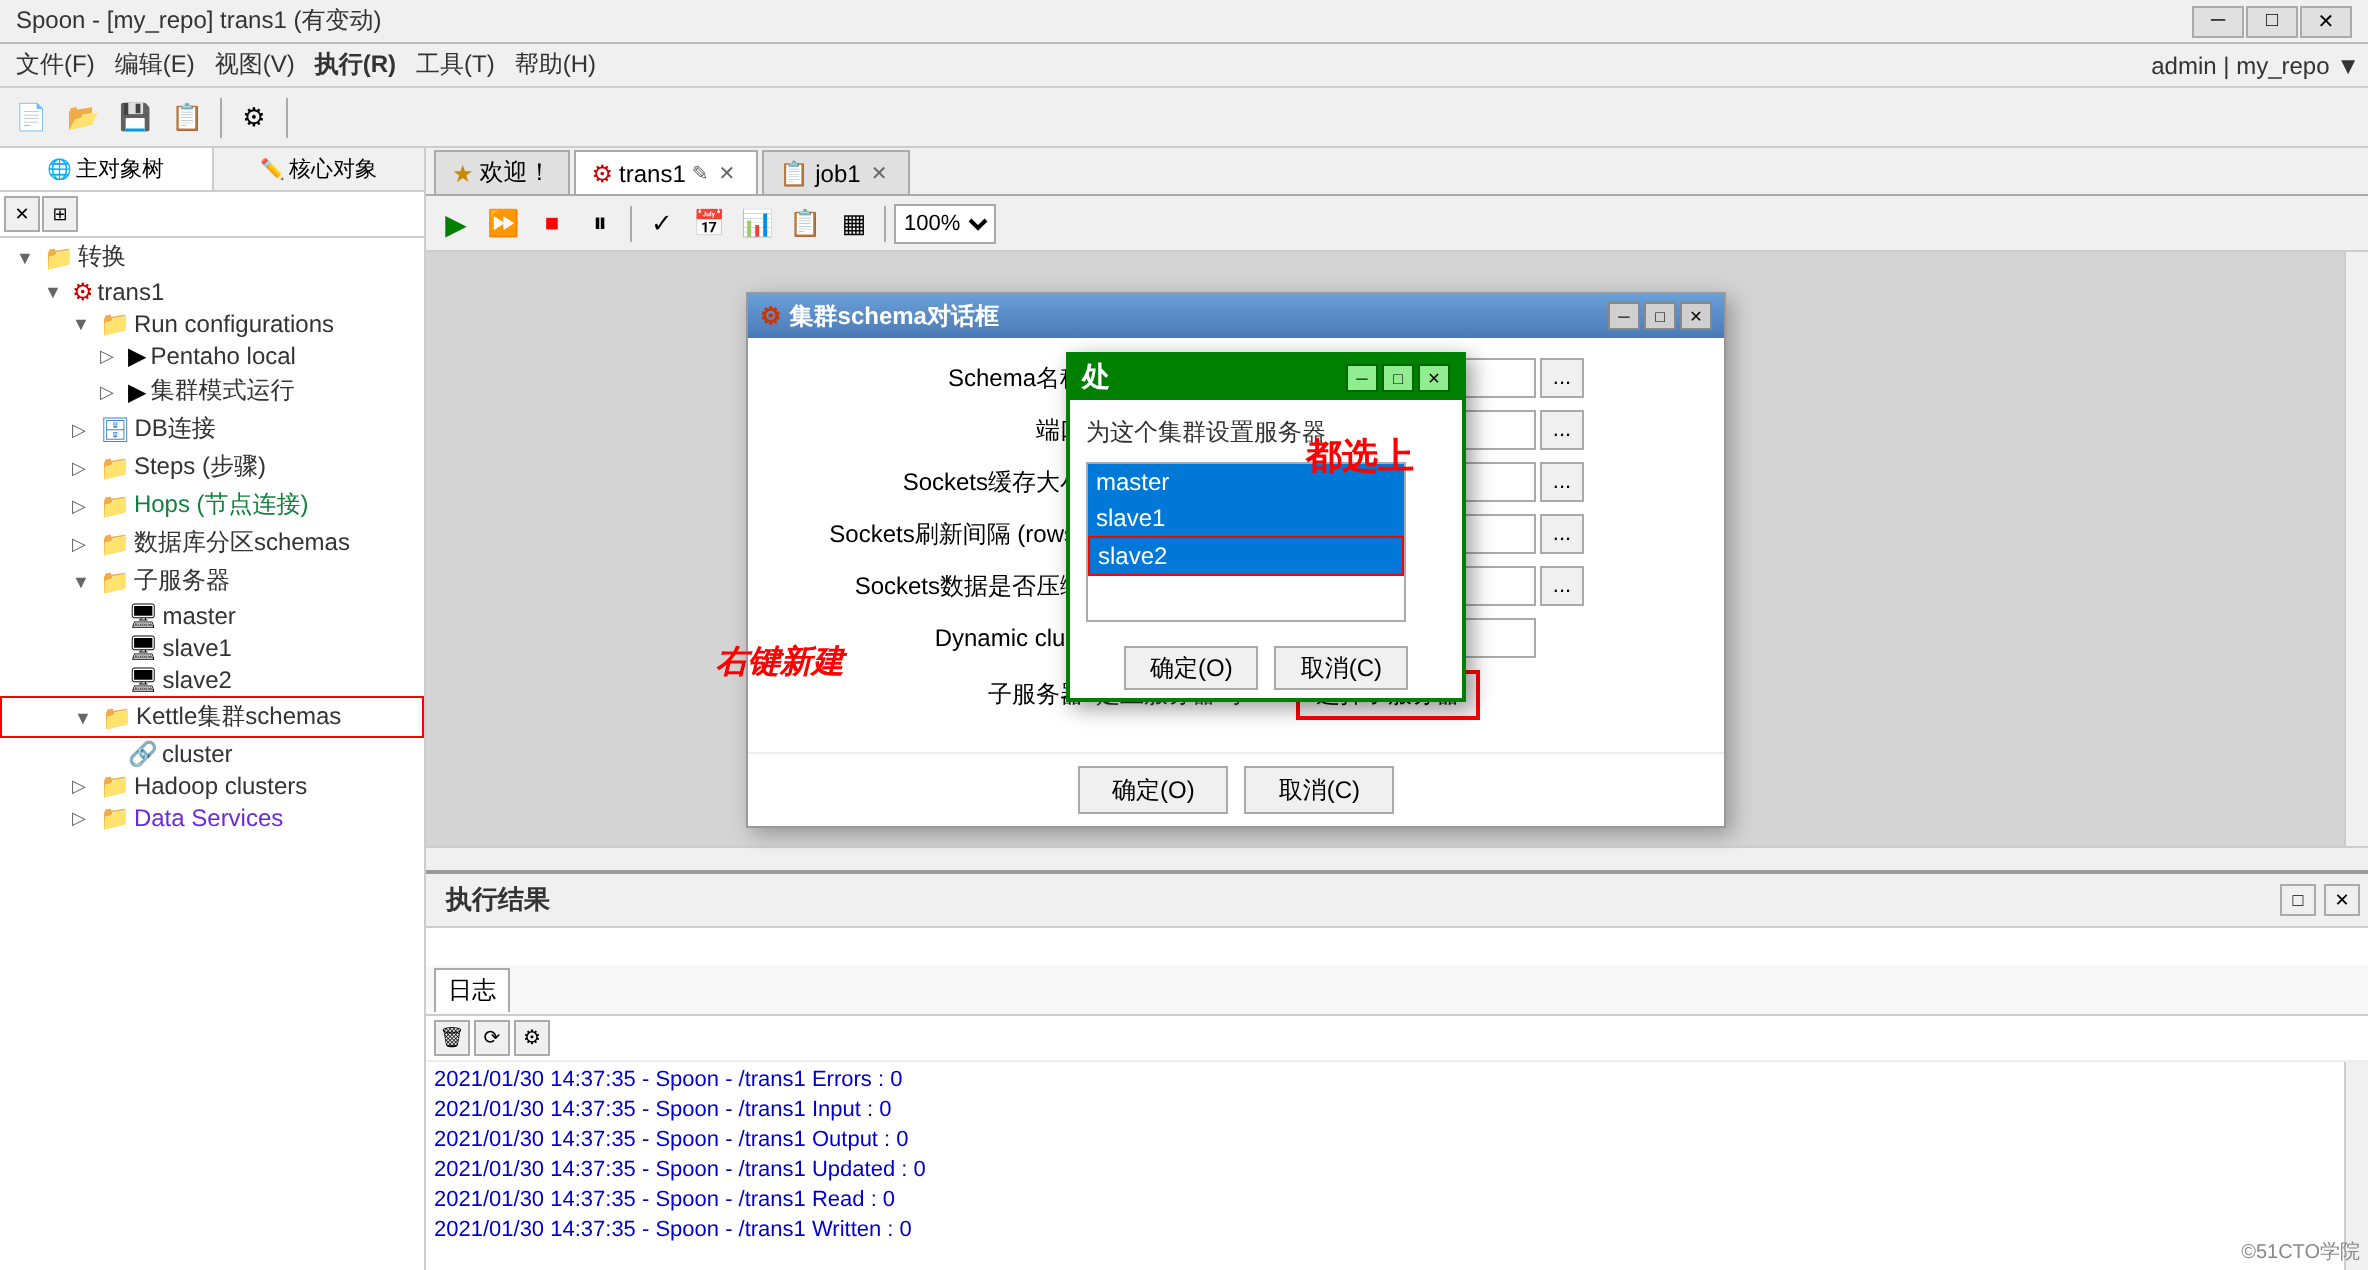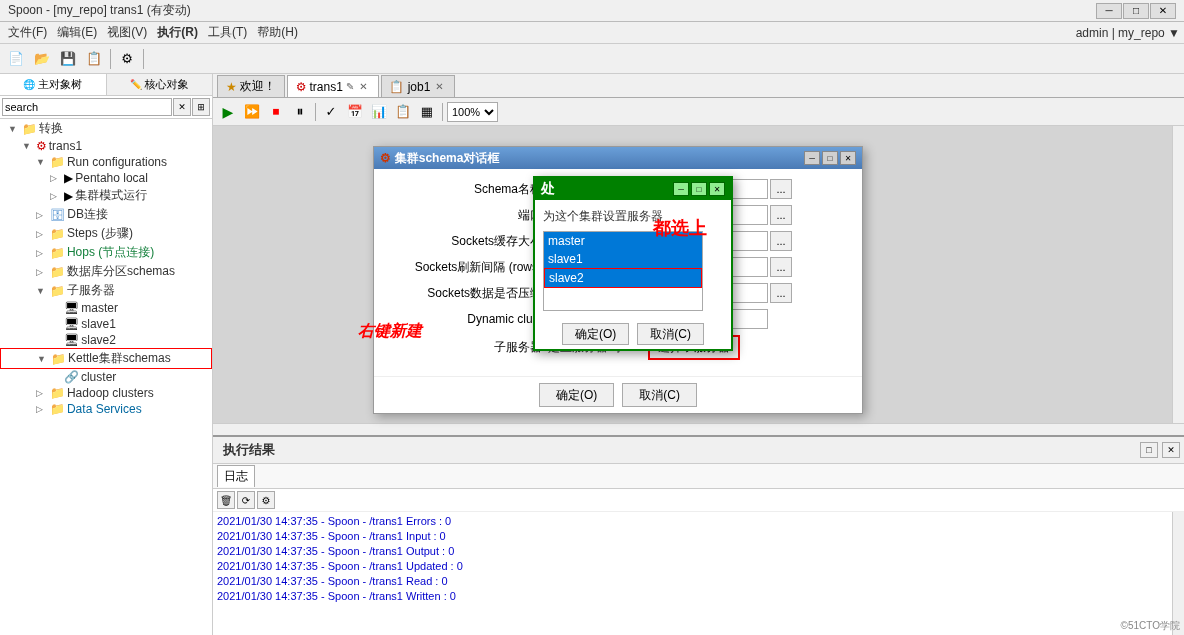--- a/index.html
+++ b/index.html
@@ -49,21 +49,20 @@
           <span style="font-size:10px;">🌐</span>
           <span>主对象树</span>
         </div>
         <div style="flex:1; padding:3px 2px; font-size:11px; text-align:center; cursor:pointer; background:#f0f0f0; display:flex; align-items:center; justify-content:center; gap:2px;">
           <span style="font-size:10px;">✏️</span>
           <span>核心对象</span>
         </div>
       </div>
 
       <div style="display:flex; align-items:center; padding:2px; border-bottom:1px solid #ccc; gap:1px;">
-        <input type="text" value="search" style="flex: 1 1 0%; height: 18px; border: 1px solid rgb(170, 170, 170); font-size: 11px; padding: 0px 2px;">
         <button style="width:18px;height:18px;border:1px solid #aaa;background:#f0f0f0;font-size:9px;cursor:pointer;">✕</button>
         <button style="width:18px;height:18px;border:1px solid #aaa;background:#f0f0f0;font-size:9px;cursor:pointer;">⊞</button>
       </div>
 
       <div style="flex:1; overflow-y:auto; overflow-x:hidden; font-size:12px;">
 
         <div style="display:flex; align-items:center; padding:1px 2px; cursor:pointer; white-space:nowrap;">
           <span style="width:6px;"></span>
           <span style="width:14px;font-size:9px;color:#666;">▼</span>
           <span style="color:#f5c518; margin-right:2px;">📁</span>
@@ -172,21 +171,21 @@
           <span style="width:34px;"></span>
           <span style="width:14px;font-size:9px;color:#666;">▷</span>
           <span style="color:#f5c518; margin-right:2px;">📁</span>
           <span style="color:#333;">Hadoop clusters</span>
         </div>
 
         <div style="display:flex; align-items:center; padding:1px 2px; cursor:pointer; white-space:nowrap;">
           <span style="width:34px;"></span>
           <span style="width:14px;font-size:9px;color:#666;">▷</span>
           <span style="color:#f5c518; margin-right:2px;">📁</span>
-          <span style="color:#0369a1;">Data Services</span>
+          <span style="color:#6d28d9;">Data Services</span>
         </div>
       </div>
     </div>
 
     <div style="flex:1; display:flex; flex-direction:column; overflow:hidden; position:relative;">
 
       <div style="background:#f0f0f0; height:24px; display:flex; align-items:flex-end; padding:0 4px; border-bottom:1px solid #aaa; flex-shrink:0;">
         <div style="height:22px; padding:0 8px; border:1px solid #aaa; border-bottom:none; background:#e0e0e0; font-size:12px; cursor:pointer; display:flex; align-items:center; gap:3px; margin-right:2px;">
           <span style="color:#cc8800;">★</span>
           <span>欢迎！</span>
@@ -231,21 +230,21 @@
         </div>
 
         <div style="height:200px; border-top:2px solid #999; background:white; display:flex; flex-direction:column; flex-shrink:0;">
           <div style="display:flex; align-items:center; padding:2px 4px; border-bottom:1px solid #ccc; background:#f0f0f0; justify-content:space-between;">
             <span style="font-size:13px; font-weight:bold; padding:2px 6px; color:#333; cursor:pointer;">执行结果</span>
             <div style="display:flex; gap:4px; align-items:center;">
               <button style="width:18px;height:16px;border:1px solid #aaa;background:#f0f0f0;font-size:9px;cursor:pointer;">□</button>
               <button style="width:18px;height:16px;border:1px solid #aaa;background:#f0f0f0;font-size:9px;cursor:pointer;">✕</button>
             </div>
           </div>
-          <div style="display:flex; align-items:center; padding:1px 4px; border-bottom:1px solid #ccc; background:#f8f8f8;">
+          <div style="display:flex; align-items:center; padding:1px 4px; border-bottom:1px solid #ccc; background:#f8f8f8;margin-top:19px;">
             <span style="font-size:12px; padding:2px 6px; background:white; border:1px solid #aaa; border-bottom:none; cursor:pointer;">日志</span>
           </div>
           <div style="display:flex; align-items:center; padding:2px 4px; border-bottom:1px solid #eee; gap:2px;">
             <button style="width:18px;height:18px;border:1px solid #aaa;background:#f0f0f0;cursor:pointer;font-size:10px;">🗑</button>
             <button style="width:18px;height:18px;border:1px solid #aaa;background:#f0f0f0;cursor:pointer;font-size:10px;">⟳</button>
             <button style="width:18px;height:18px;border:1px solid #aaa;background:#f0f0f0;cursor:pointer;font-size:10px;">⚙</button>
           </div>
           <div style="flex:1; overflow-y:auto; padding:2px 4px; background:white; position:relative;">
             <div style="font-size:11px; color:#0000cc; line-height:15px;">2021/01/30 14:37:35 - Spoon - /trans1 Errors : 0</div>
             <div style="font-size:11px; color:#0000cc; line-height:15px;">2021/01/30 14:37:35 - Spoon - /trans1 Input : 0</div>

